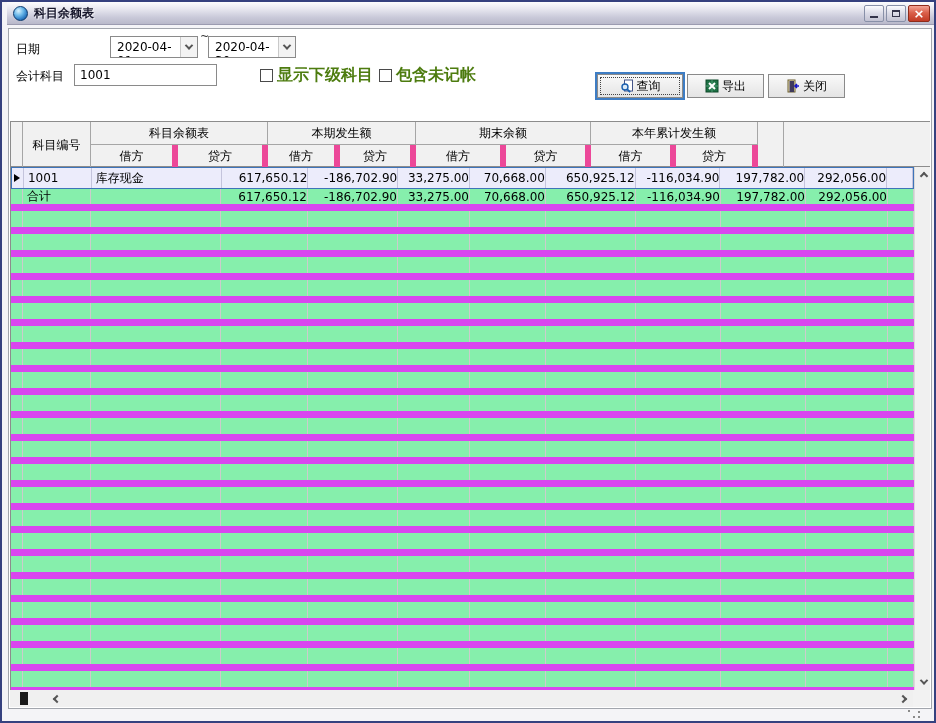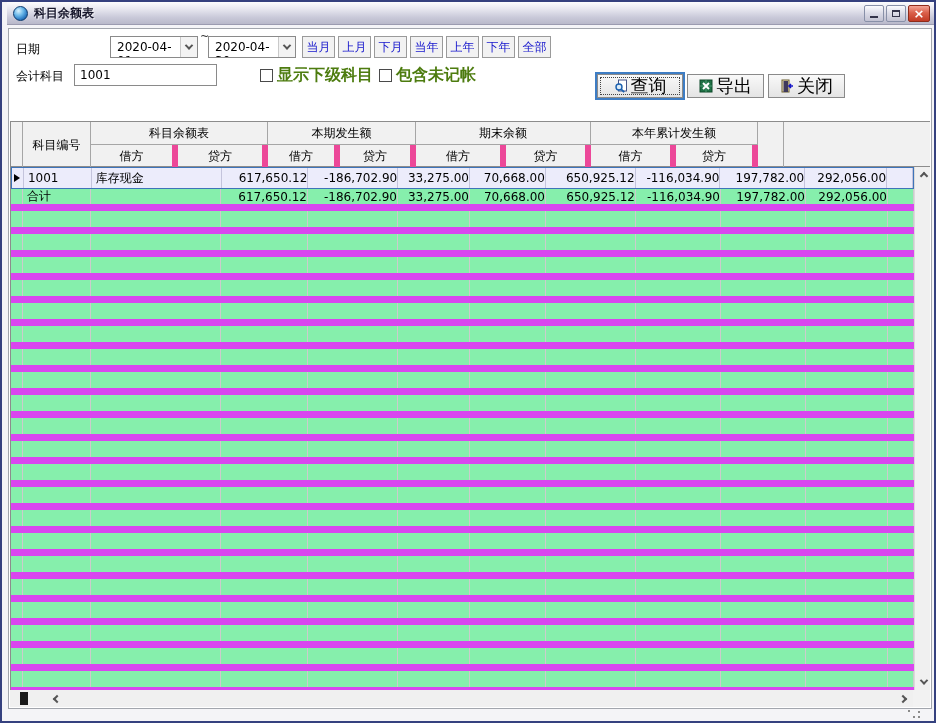--- a/index.html
+++ b/index.html
@@ -33,21 +33,21 @@
   .quick-row { position:absolute; left:300px; top:34px; display:flex; gap:3px; }
   .quick-btn { width:33px; height:22px; border:1px solid #9A9A9A; background:#F2F2F2; color:#1414CC; font-size:12px; text-align:center; line-height:20px; cursor:default; }
 
   .txt-input { position:absolute; left:72px; top:62px; width:143px; height:22px; border:1px solid #8A8A8A; font-size:12px; padding-left:5px; color:#000; }
   .checkbox { position:absolute; display:flex; align-items:center; gap:4px; height:14px; }
   .cb-box { width:13px; height:13px; border:1px solid #4A4A4A; background:#fff; }
   .cb-label { font-size:16px; color:#4d7c0f;font-weight:bold; }
 
   .action-row { position:absolute; left:595px; top:72px; display:flex; gap:4px; }
   .act-btn { height:24px; border:1px solid #8A8A8A; background:linear-gradient(180deg,#F9F9F9,#E4E4E4);
-    font-size:18px; color:#000; display:flex; align-items:center; justify-content:center; gap:3px; }
+    font-size:12px; color:#000; display:flex; align-items:center; justify-content:center; gap:3px; }
   .act-btn.query { width:86px; box-shadow:0 0 0 2px #3E7DC4; position:relative; }
   .act-btn.query::after { content:""; position:absolute; inset:2px; border:1px dotted #444; pointer-events:none; }
   .act-btn.export { width:77px; }
   .act-btn.closebtn { width:77px; }
 
   
   .chev { display:inline-block; width:6px; height:6px; border-left:2px solid #555; border-bottom:2px solid #555; }
   .chev.down { transform:rotate(-45deg) translate(1px,-1px); }
   .chev.up { transform:rotate(135deg); }
   .chev.left { transform:rotate(45deg); }
@@ -118,29 +118,20 @@
     <span class="dd">
         <span class="chev down"></span>
       </span>
   </div>
   <span class="tilde" style="left:198px; top:28px;">~</span>
   <div class="combo" style="left:206px; top:34px;">
     <span class="val">2020-04-30</span>
     <span class="dd">
         <span class="chev down"></span>
       </span>
-  </div>
-  <div class="quick-row">
-    <button class="quick-btn">当月</button>
-    <button class="quick-btn">上月</button>
-    <button class="quick-btn">下月</button>
-    <button class="quick-btn">当年</button>
-    <button class="quick-btn">上年</button>
-    <button class="quick-btn">下年</button>
-    <button class="quick-btn">全部</button>
   </div>
 
   <span class="flt-label" style="left:14px; top:66px;">会计科目</span>
   <input class="txt-input" type="text" value="1001" style="">
   <div class="checkbox" style="left:258px; top:66px;">
     <span class="cb-box"></span>
     <span class="cb-label">显示下级科目</span>
   </div>
   <div class="checkbox" style="left:377px; top:66px;">
     <span class="cb-box"></span>

